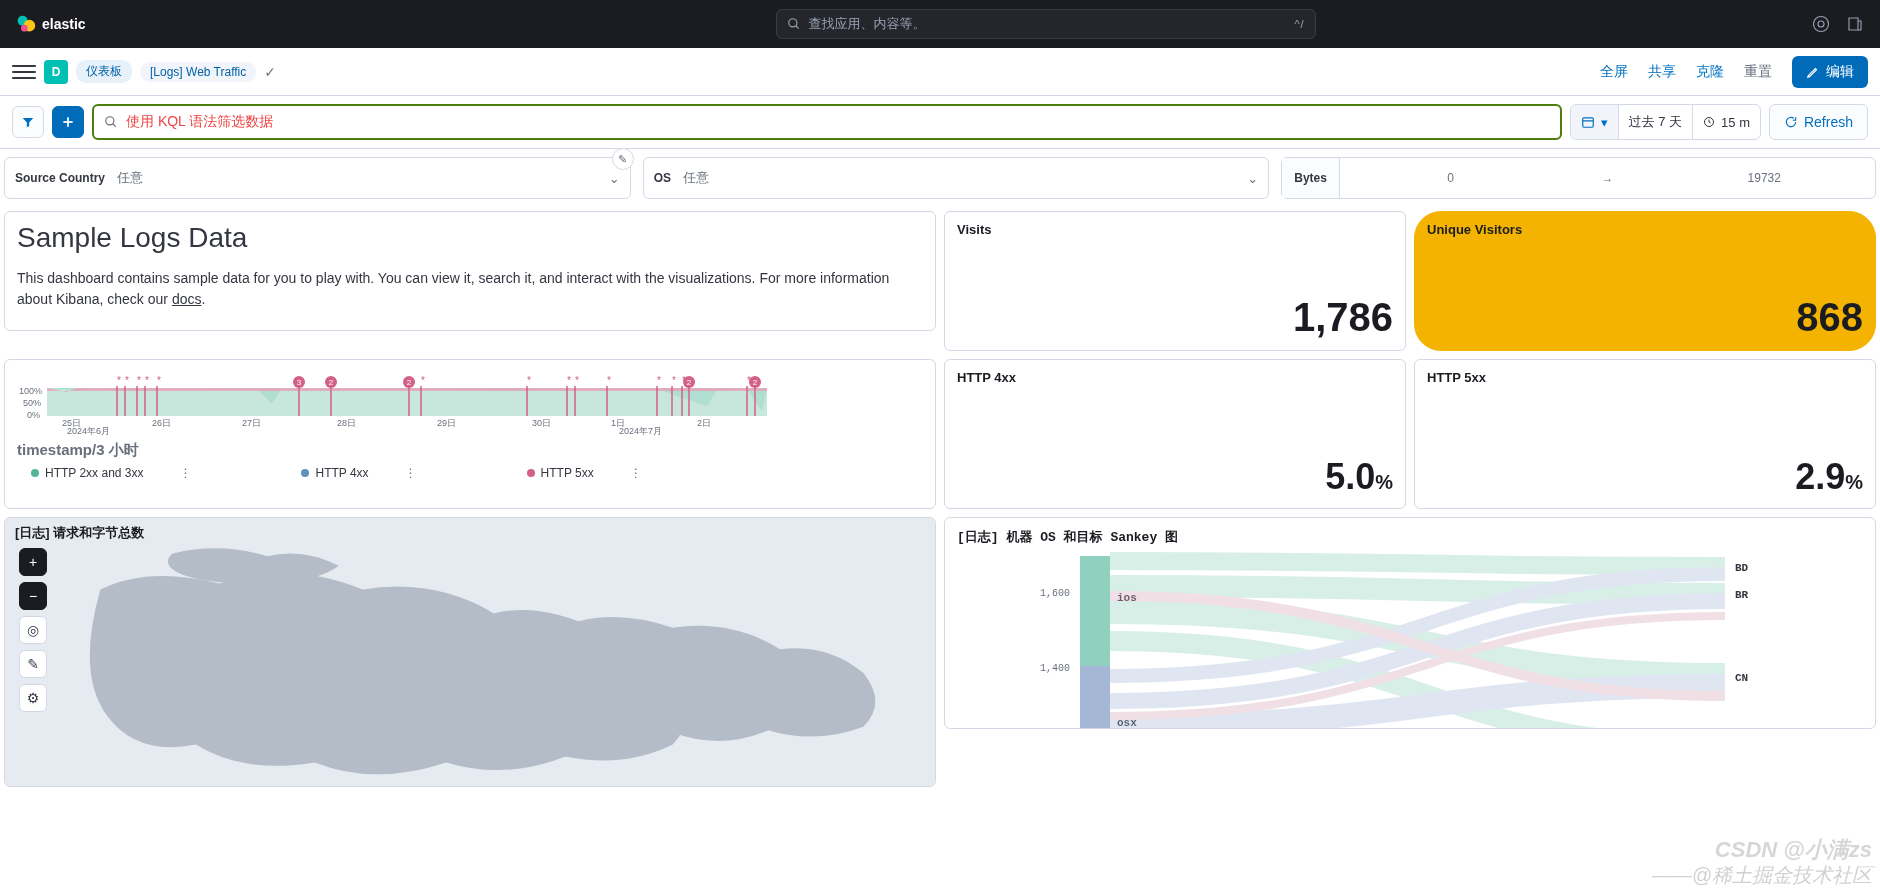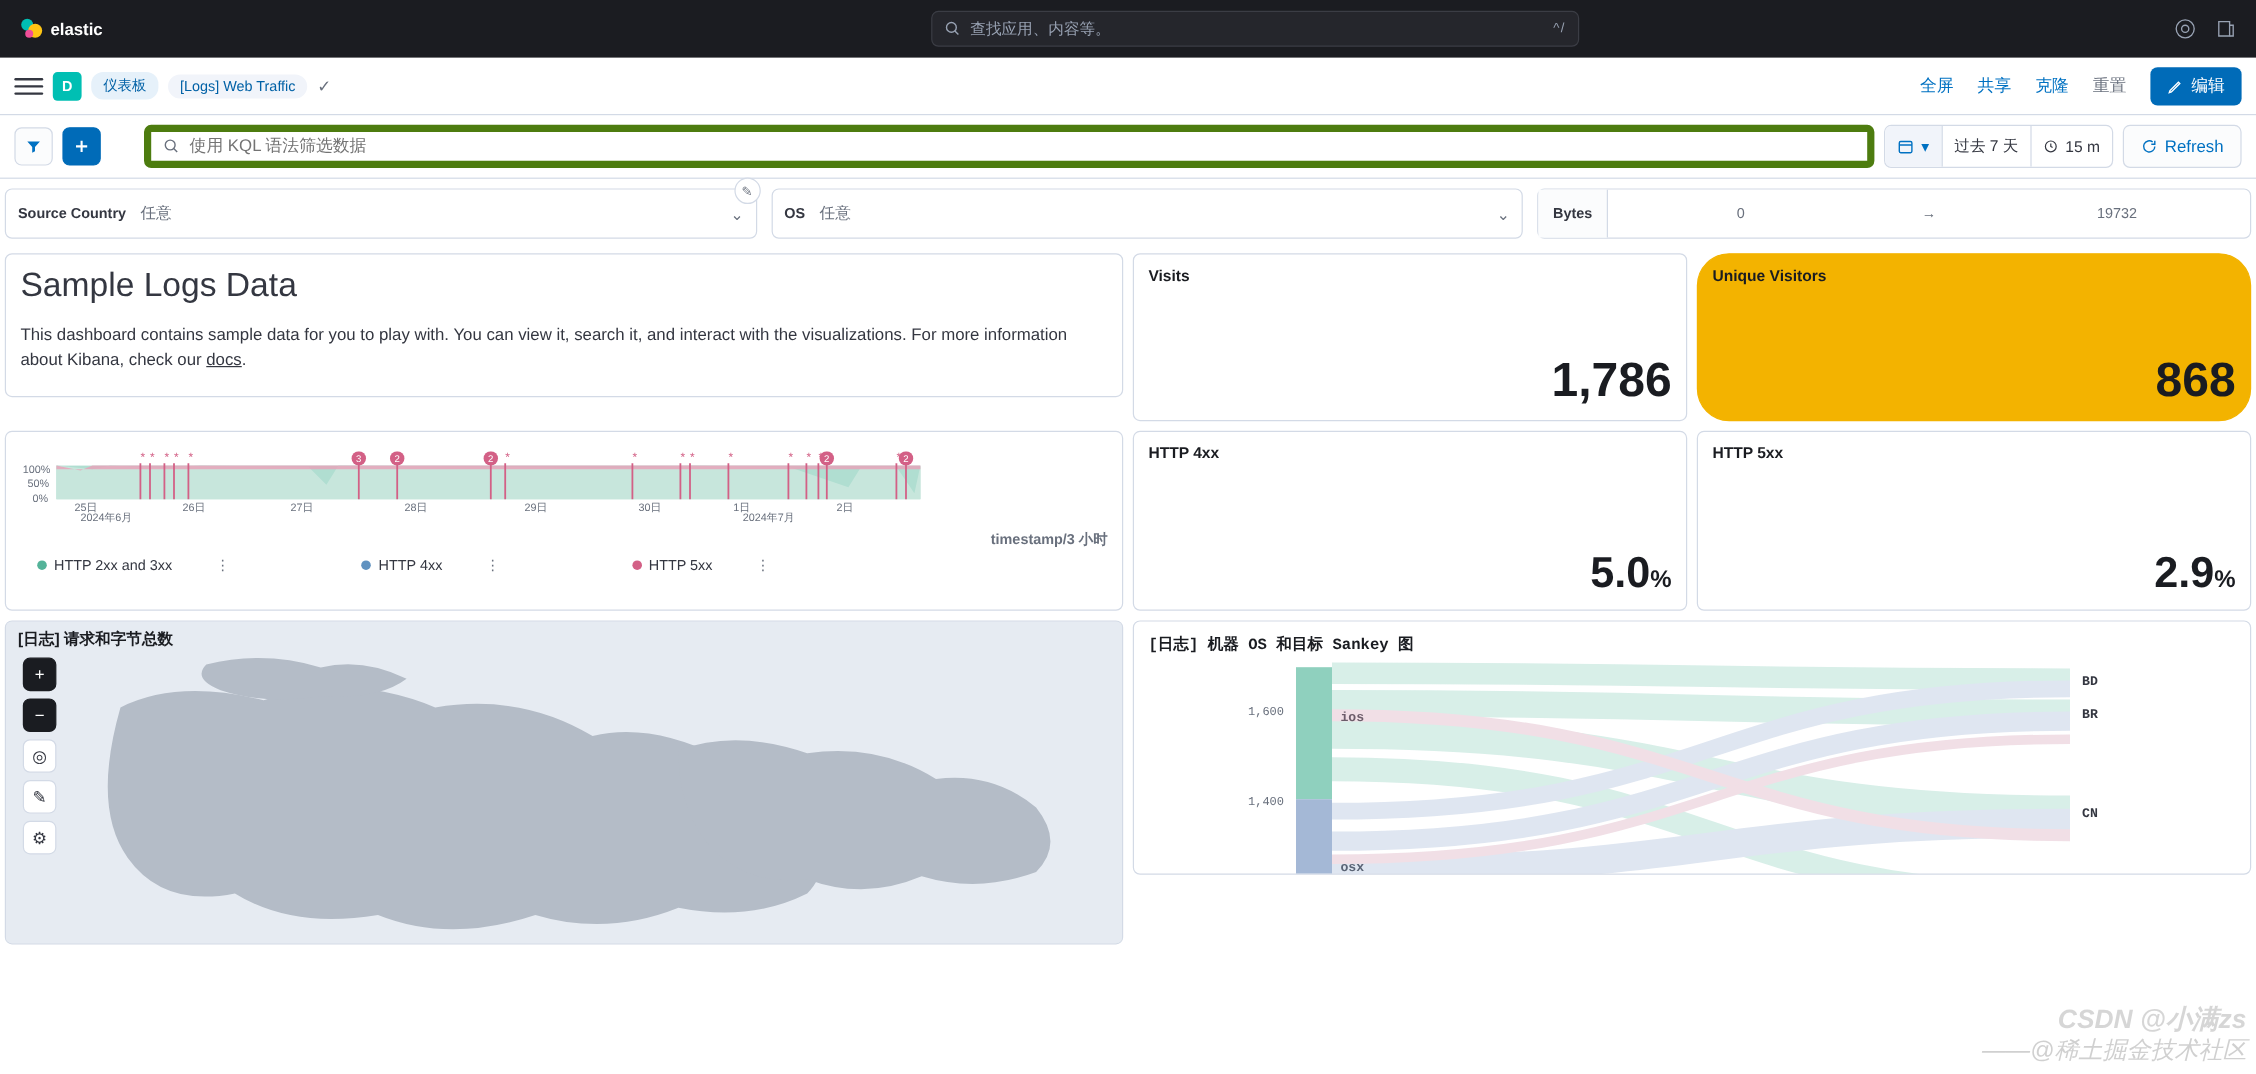--- a/index.html
+++ b/index.html
@@ -17,21 +17,21 @@
 .sq-badge { width: 24px; height: 24px; background: #00bfb3; color: #fff; border-radius: 4px; display: flex; align-items: center; justify-content: center; font-size: 12px; font-weight: 600; }
 .crumb { background: #e6f1fa; color: #0061a6; padding: 3px 10px; border-radius: 10px; font-size: 12px; cursor: pointer; }
 .crumb.light { background: #f1f4fa; }
 .check { color: #69707d; }
 .sub-right { margin-left: auto; display: flex; align-items: center; gap: 20px; }
 .sub-right a { color: #0071c2; font-size: 14px; cursor: pointer; }
 .edit-btn { background: #006bb8; color: #fff; padding: 7px 14px; border-radius: 6px; display: flex; align-items: center; gap: 6px; font-size: 14px; cursor: pointer; }
 .querybar { display: flex; align-items: center; padding: 8px 12px; gap: 8px; border-bottom: 1px solid #d3dae6; }
 .icon-btn { width: 32px; height: 32px; border: 1px solid #d3dae6; border-radius: 6px; background: #fbfcfd; display: flex; align-items: center; justify-content: center; cursor: pointer; color: #0071c2; }
 .icon-btn.add { background: #006bb8; color: #fff; border-color: #006bb8; }
-.kql { flex: 1; height: 36px; border: 6px solid #4d7c0f; border-radius: 6px; display: flex; align-items: center; padding: 0 10px; gap: 8px; color: #737373; margin-left: 28px; }
+.kql { flex: 1; height: 36px; border: 2px solid #4d7c0f; border-radius: 6px; display: flex; align-items: center; padding: 0 10px; gap: 8px; color: #ef4444; }
 .time-group { display: flex; height: 36px; border: 1px solid #d3dae6; border-radius: 6px; overflow: hidden; }
 .time-seg { display: flex; align-items: center; padding: 0 10px; border-left: 1px solid #d3dae6; color: #343741; gap: 6px; font-size: 13px; white-space: nowrap; }
 .time-seg:first-child { border-left: none; background: #f1f4fa; }
 .refresh-btn { height: 36px; border: 1px solid #d3dae6; border-radius: 6px; display: flex; align-items: center; padding: 0 14px; gap: 6px; color: #0071c2; cursor: pointer; background: #fbfcfd; }
 .filters-row { display: flex; gap: 12px; padding: 8px 4px; }
 .filter-box { flex: 1; border: 1px solid #d3dae6; border-radius: 6px; display: flex; align-items: center; height: 42px; padding: 0 10px; font-size: 13px; position: relative; }
 .filter-label { color: #343741; font-weight: 600; margin-right: 12px; font-size: 12px; }
 .filter-val { color: #69707d; flex: 1; }
 .filter-box .chev { color: #69707d; }
 .pin { position: absolute; top: -10px; right: -4px; width: 22px; height: 22px; background: #fff; border: 1px solid #d3dae6; border-radius: 11px; display: flex; align-items: center; justify-content: center; font-size: 11px; color: #69707d; }
@@ -61,21 +61,21 @@
 .map-tools .mt { width: 28px; height: 28px; border-radius: 6px; background: #fff; border: 1px solid #d3dae6; display: flex; align-items: center; justify-content: center; font-size: 14px; color: #343741; cursor: pointer; }
 .map-tools .mt.dark { background: #1a1c21; color: #fff; border-color: #1a1c21; }
 .map-load { position: absolute; right: 14px; top: 30px; width: 28px; height: 28px; border-radius: 6px; background: #fff; border: 1px solid #d3dae6; display: flex; align-items: center; justify-content: center; }
 .map-svg { position: absolute; inset: 0; }
 .sankey { grid-column: 2; grid-row: 3; height: 212px; position: relative; overflow: hidden; font-family: Liberation Mono, monospace; }
 .chart-mini { margin-top: 6px; }
 .legend-row { display: flex; gap: 110px; margin-top: 6px; padding-left: 14px; font-size: 12px; color: #343741; align-items: center; }
 .legend-row .li { display: flex; align-items: center; gap: 6px; }
 .dot { width: 8px; height: 8px; border-radius: 4px; display: inline-block; }
 .dots-menu { color: #69707d; margin-left: 30px; }
-.axis-label { text-align: right; font-size: 12px; color: #69707d; font-weight: 600; margin-top: 2px; }
+.axis-label { text-align: left; font-size: 15px; color: #69707d; font-weight: 600; margin-top: 2px; }
 .watermark { position: fixed; right: 8px; bottom: 6px; font-size: 20px; color: rgba(120,120,120,0.35); font-style: italic; z-index: 10; }
 .watermark2 { position: fixed; right: 8px; bottom: 30px; font-size: 22px; color: rgba(120,120,120,0.3); font-weight: 700; font-style: italic; z-index: 10; }
 </style>
 </head>
 <body>
 
 <div class="topbar">
   <div class="logo">
     <svg class="logo-mark" viewBox="0 0 24 24">
         <circle cx="8" cy="8" r="6" fill="#00bfb3"></circle>

